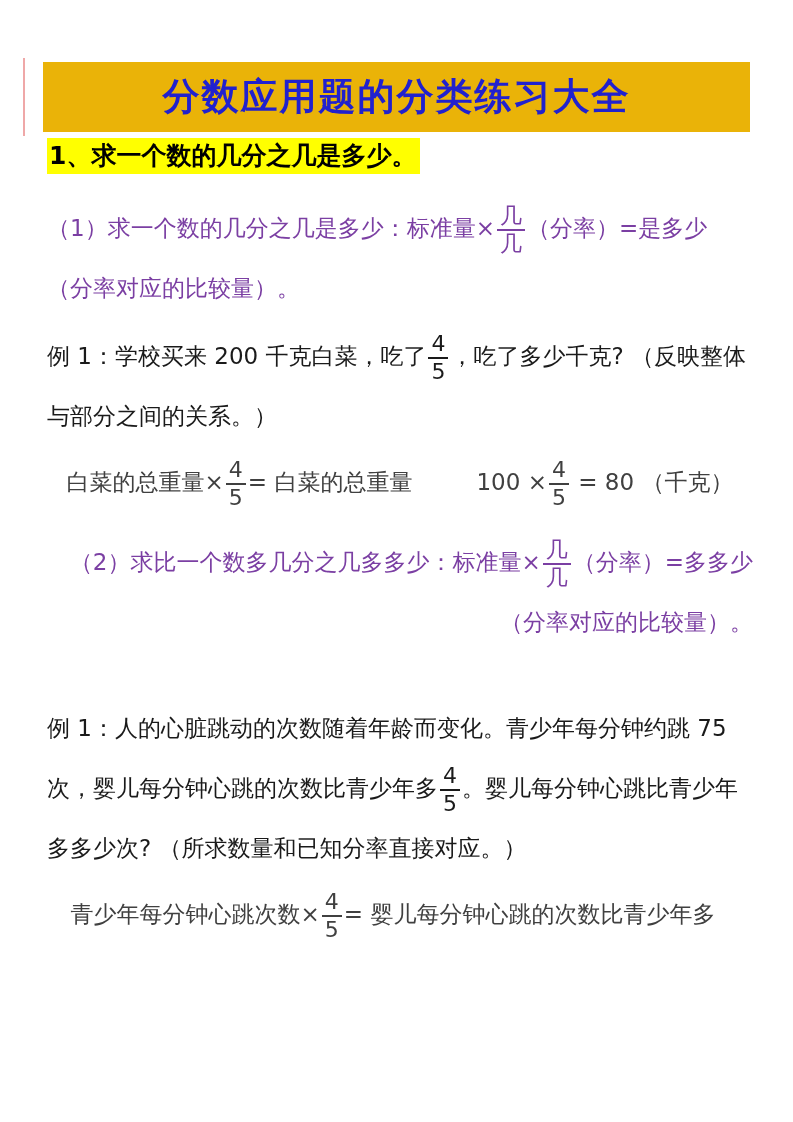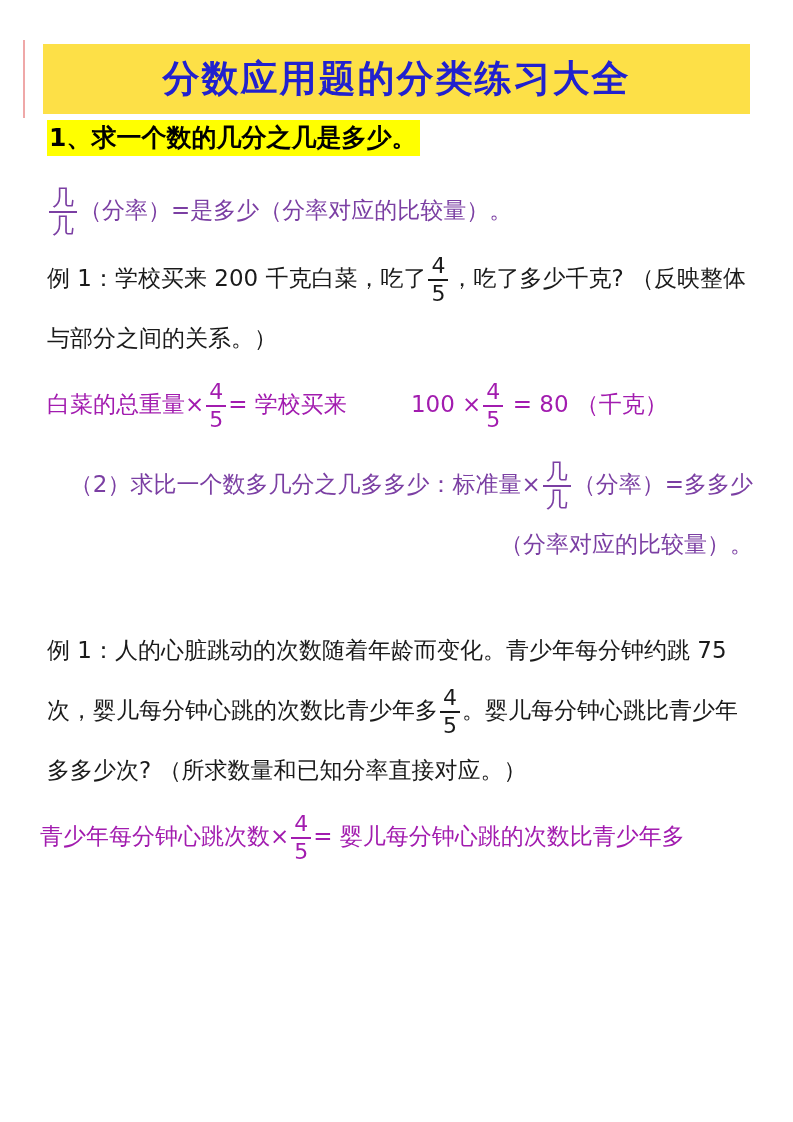--- a/index.html
+++ b/index.html
@@ -19,23 +19,23 @@
     text-align: center;
     font-family: "DejaVu Serif", "Liberation Serif", serif;
     font-weight: bold;
     font-size: 52px;
     line-height: 1.18;
     color: #000000;
   }
 
   
   .banner {
-    margin: 12px 43px 0 43px;
+    margin: 30px 43px 0 43px;
     height: 70px;
-    background: #fde047;
+    background: #eab308;
     display: flex;
     align-items: center;
     justify-content: center;
     position: relative;
   }
   .banner-text {
     font-family: "DejaVu Serif", "Liberation Serif", serif;
     font-weight: bold;
     font-size: 37px;
     color: #2121CE;
@@ -63,21 +63,21 @@
   
   .para {
     width: 706px;
     margin-left: 47px;
     font-size: 23px;
     line-height: 60px;
     white-space: pre-wrap;
   }
   .purple { color: #7B3FA3; margin-top: 24px; }
   .black  { color: #1a1a1a; }
-  .red    { color: #a21caf; }
+  .red    { color: #404040; text-align: center; }
 
   .mt-example1 { margin-top: 8px; }
   .mt-solution1 { margin-top: 6px; }
   .mt-rule2 { margin-top: 20px; text-align: right; }
   .mt-example2 { margin-top: 46px; }
   .mt-solution2 { margin-top: 6px; margin-left: 40px; }
 
   .nowrap { white-space: nowrap; }
 
   
@@ -103,28 +103,28 @@
 
   <div class="banner">
     <span class="left-margin-mark"></span>
     <span class="banner-text">分数应用题的分类练习大全</span>
   </div>
 
   <div class="heading-row">
     <span class="heading-hl">1、求一个数的几分之几是多少。</span>
   </div>
 
-  <p class="para purple"><span class="frac"><span class="num">几</span><span class="den">几</span></span><span>（分率）=是多少（分率对应的比较量）。</span></p>
+  <p class="para purple"><span>（1）求一个数的几分之几是多少：标准量×</span><span class="frac"><span class="num">几</span><span class="den">几</span></span><span>（分率）=是多少（分率对应的比较量）。</span></p>
 
   <p class="para black mt-example1"><span>例 1：学校买来 200 千克白菜，吃了</span><span class="frac"><span class="num">4</span><span class="den">5</span></span><span>，吃了多少千克? （反映整体与部分之间的关系。）</span></p>
 
   <p class="para red nowrap mt-solution1"><span>白菜的总重量×</span><span class="frac">
         <span class="num">4</span>
         <span class="den">5</span>
-      </span><span>=  学校买来</span><span class="gap"></span><span>100  ×</span><span class="frac">
+      </span><span>=  白菜的总重量</span><span class="gap"></span><span>100  ×</span><span class="frac">
         <span class="num">4</span>
         <span class="den">5</span>
       </span><span> = 80  （千克）</span></p>
 
   <p class="para purple mt-rule2"><span>（2）求比一个数多几分之几多多少：标准量×</span><span class="frac"><span class="num">几</span><span class="den">几</span></span><span>（分率）=多多少（分率对应的比较量）。</span></p>
 
   <p class="para black mt-example2"><span>例 1：人的心脏跳动的次数随着年龄而变化。青少年每分钟约跳 75 次，婴儿每分钟心跳的次数比青少年多</span><span class="frac"><span class="num">4</span><span class="den">5</span></span><span>。婴儿每分钟心跳比青少年多多少次? （所求数量和已知分率直接对应。）</span></p>
 
   <p class="para red nowrap mt-solution2"><span>青少年每分钟心跳次数×</span><span class="frac">
         <span class="num">4</span>

